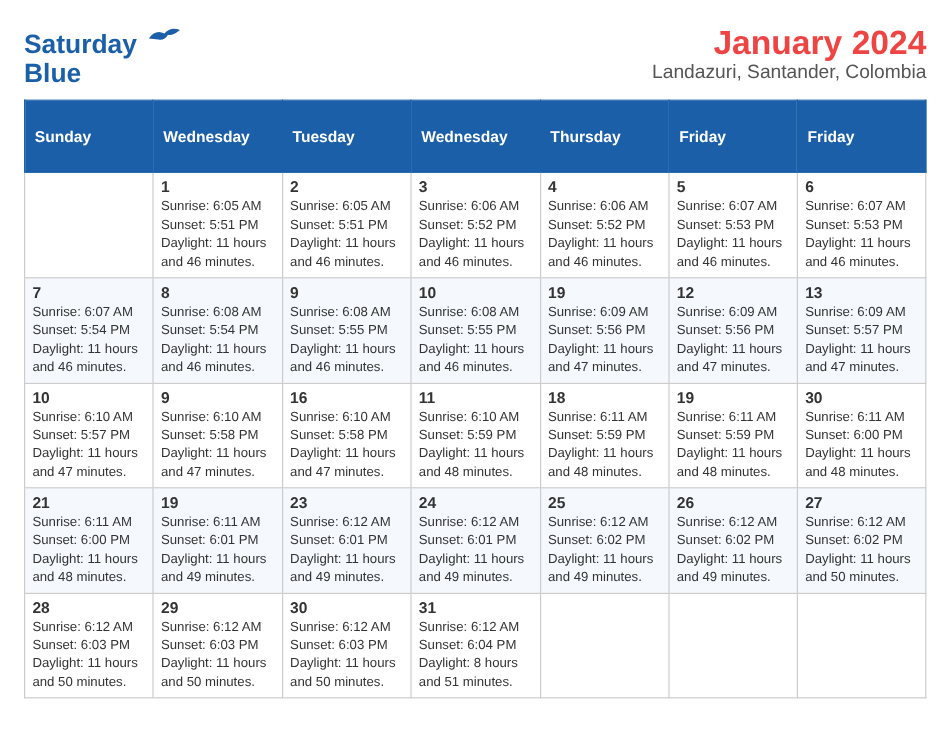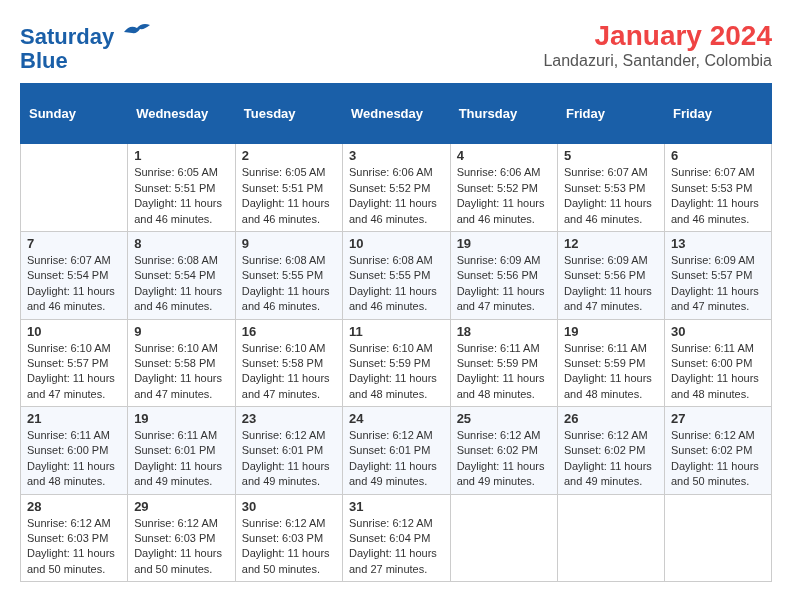--- a/index.html
+++ b/index.html
@@ -374,21 +374,21 @@
             <span style="display: block;">Sunrise: 6:12 AM</span>
             <span style="display: block;">Sunset: 6:03 PM</span>
             <span style="display: block;">Daylight: 11 hours and 50 minutes.</span>
           </div>
         </td>
         <td>
           <span class="day-num">31</span>
           <div class="day-info">
             <span style="display: block;">Sunrise: 6:12 AM</span>
             <span style="display: block;">Sunset: 6:04 PM</span>
-            <span style="display: block;">Daylight: 11 hours and 27 minutes.</span>
+            <span style="display: block;">Daylight: 8 hours and 51 minutes.</span>
           </div>
         </td>
         <td class="empty-cell"></td>
         <td class="empty-cell"></td>
         <td class="empty-cell"></td>
       </tr>
     </tbody>
 </table>
 
 </body></html>

